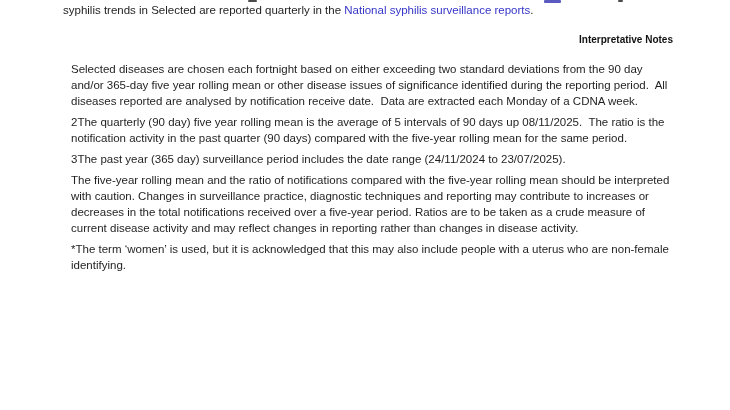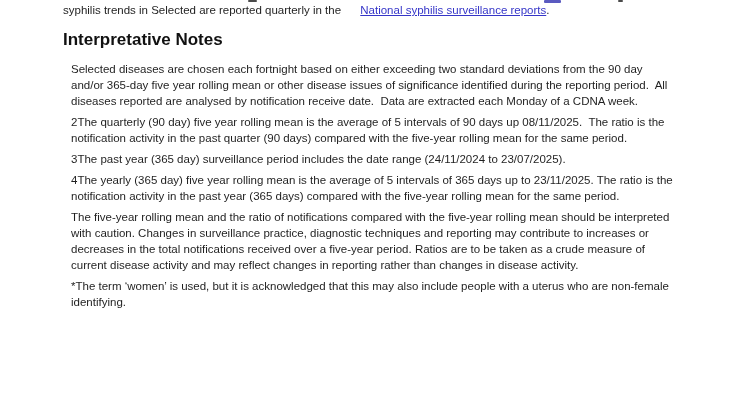--- a/index.html
+++ b/index.html
@@ -29,30 +29,29 @@
   .frag-b { left: 544px; width: 17px; height: 3px; background: #5a5ac0; }
   .frag-c { left: 618px; width: 5px;  height: 2px; background: #4a4a4a; }
 
   .intro {
     margin: 2px 0 0 0;
     font-size: 11.5px;
     line-height: 16px;
     white-space: pre-wrap;
   }
   .doc-link {
-    text-decoration: underline;
     cursor: pointer;
-    margin-left: 16px;
   }
   .heading {
     margin: 14px 0 13px 0;
-    font-size: 17px;
+    font-size: 10px;
     line-height: 16px;
     font-weight: bold;
     color: #111111;
+    text-align: right;
   }
   .para {
     margin: 0 0 5px 8px;
     font-size: 11.5px;
     line-height: 16px;
     white-space: pre-wrap;
   }
 </style>
 </head>
 <body style="background: rgb(255, 255, 255); color: rgb(31, 31, 31);">
@@ -70,19 +69,18 @@
   <h2 class="heading">Interpretative Notes</h2>
 
   <p class="para">Selected diseases are chosen each fortnight based on either exceeding two standard deviations from the 90 day and/or 365-day five year rolling mean or other disease issues of significance identified during the reporting period.  All diseases reported are analysed by notification receive date.  Data are extracted each Monday of a CDNA week.</p>
 
 
 
   <p class="para">2The quarterly (90 day) five year rolling mean is the average of 5 intervals of 90 days up 08/11/2025.  The ratio is the notification activity in the past quarter (90 days) compared with the five-year rolling mean for the same period.</p>
 
   <p class="para">3The past year (365 day) surveillance period includes the date range (24/11/2024 to 23/07/2025).</p>
 
-  <p class="para">4The yearly (365 day) five year rolling mean is the average of 5 intervals of 365 days up to 23/11/2025. The ratio is the notification activity in the past year (365 days) compared with the five-year rolling mean for the same period.</p>
 
   <p class="para">The five-year rolling mean and the ratio of notifications compared with the five-year rolling mean should be interpreted with caution. Changes in surveillance practice, diagnostic techniques and reporting may contribute to increases or decreases in the total notifications received over a five-year period. Ratios are to be taken as a crude measure of current disease activity and may reflect changes in reporting rather than changes in disease activity.</p>
 
   <p class="para">*The term ‘women’ is used, but it is acknowledged that this may also include people with a uterus who are non-female identifying.</p>
 
 </div>
 
 </body></html>

